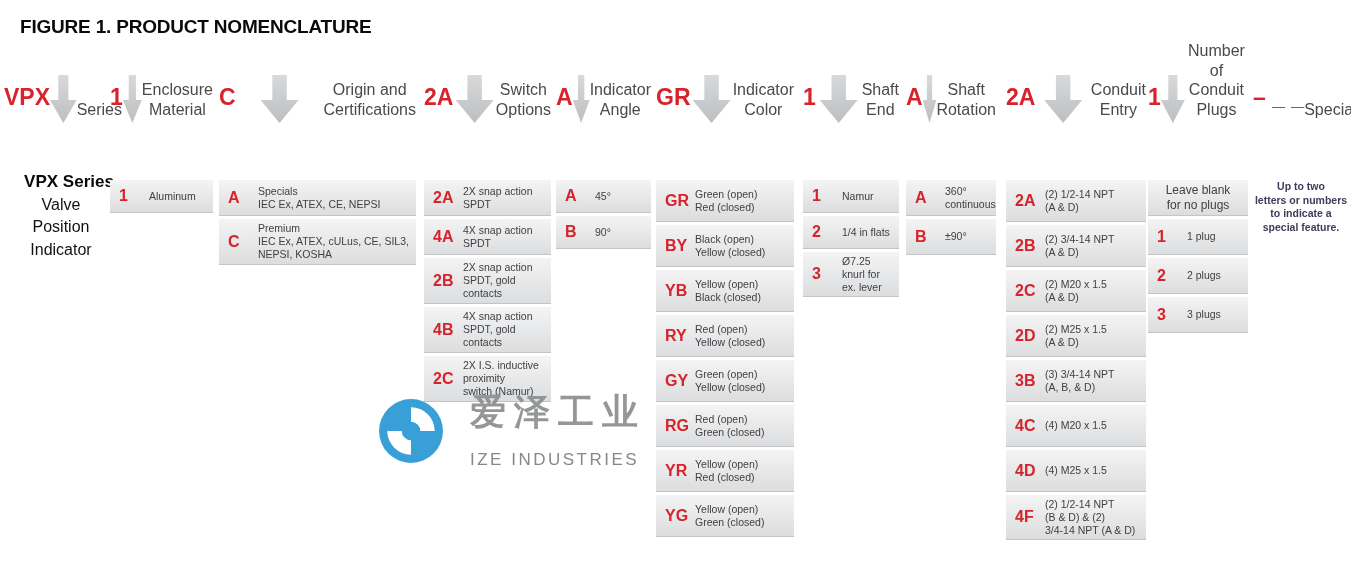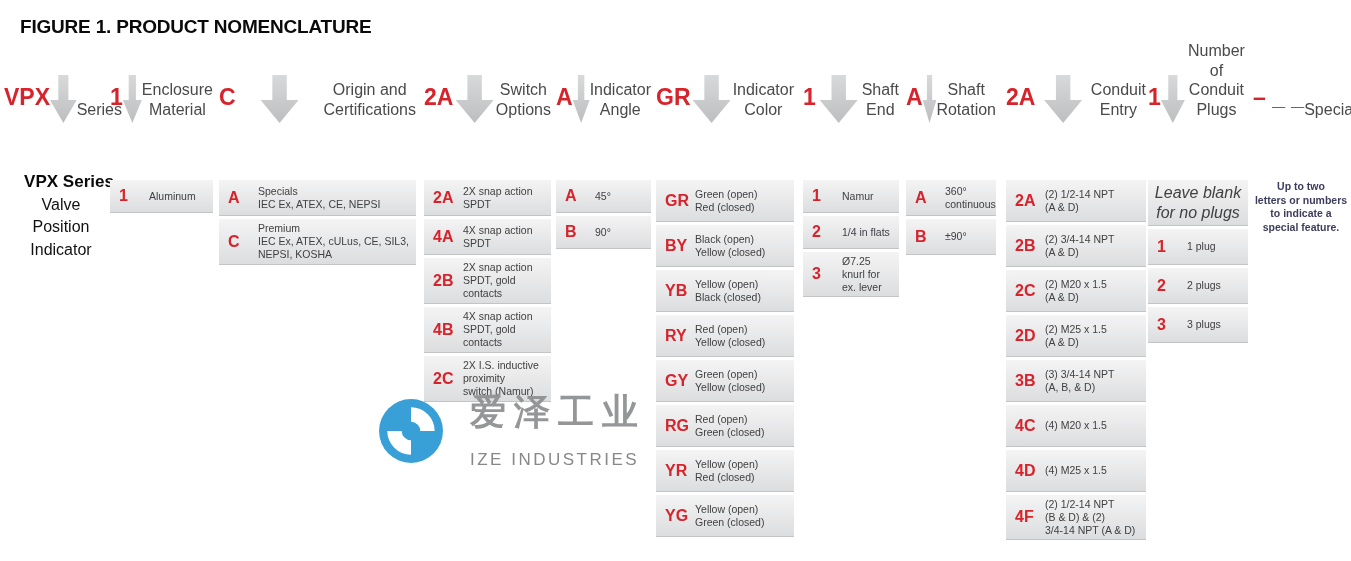--- a/index.html
+++ b/index.html
@@ -39,21 +39,21 @@
     background:linear-gradient(180deg,#f4f4f5 0%,#dcddde 100%);
     border-bottom:1px solid #c3c4c6;
   }
   .opt-code{
     flex:0 0 30px;padding-left:5px;font-size:16px;font-weight:bold;color:#d7232b;
   }
   .opt-desc{
     font-size:10.5px;line-height:1.22;color:#414042;white-space:pre-line;
   }
   .opt.center{justify-content:center;text-align:center;}
-  .opt.center .opt-desc{font-size:16px;font-style:italic;}
+  .opt.center .opt-desc{font-size:12px;}
   .opts.short .opt{min-height:33px;}
   .opts.color .opt{min-height:42px;}
   .opts.conduit .opt{min-height:42px;}
   .opt.tall{min-height:52px;}
   .opt.mid{min-height:46px;}
   
   .note{
     font-size:10.5px;line-height:1.3;color:#3c3c5c;text-align:center;white-space:pre-line;
   }
   .note-plugs{margin-top:9px;}

